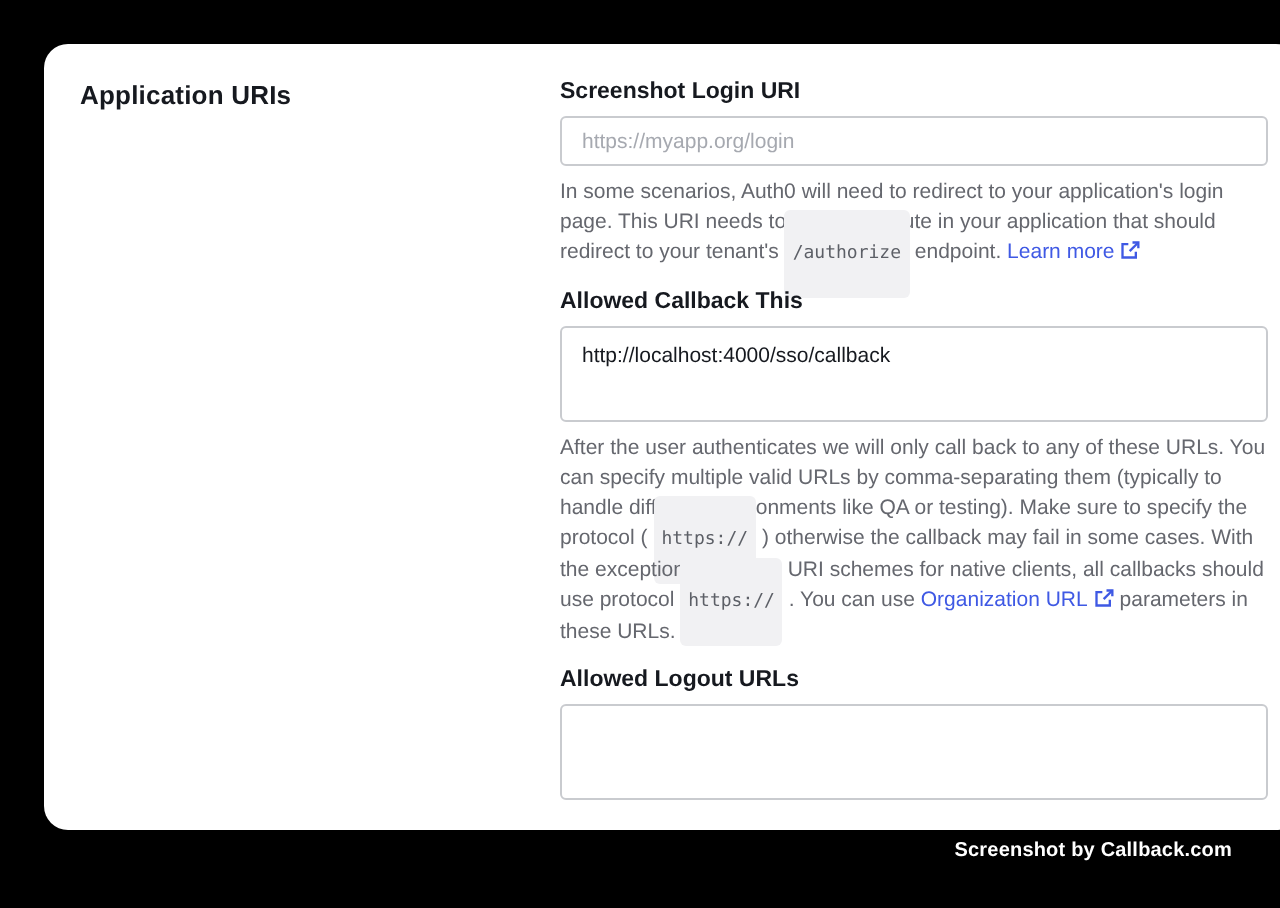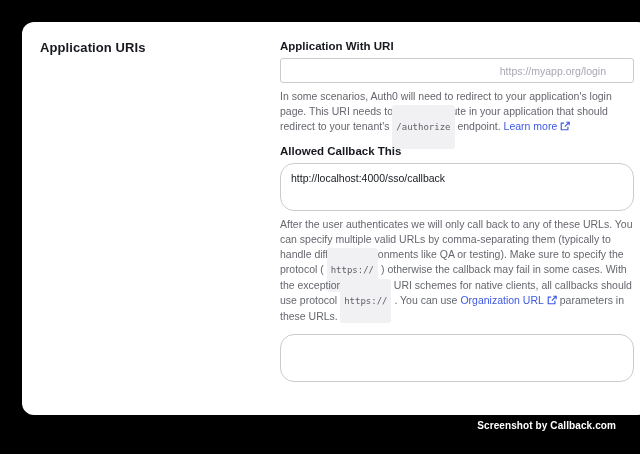--- a/index.html
+++ b/index.html
@@ -40,35 +40,34 @@
     font-size: 11.5px;
     font-weight: bold;
     color: #16191f;
     margin-bottom: 6px;
   }
   .text-input {
     width: 100%;
     height: 25px;
     border: 1px solid #c9cbcf;
     border-radius: 3px;
-    padding: 0 27px;
+    padding: 0 10px;
     font-size: 10.5px;
     color: #16191f;
     font-family: "Liberation Sans", sans-serif;
     outline: none;
     background: #ffffff;
-    text-align: right;
   }
   .text-input::placeholder { color: #a6a9b0; }
   .text-area {
     display: block;
     width: 100%;
     height: 48px;
     border: 1px solid #c9cbcf;
-    border-radius: 14px;
+    border-radius: 3px;
     padding: 7px 10px;
     font-size: 10.5px;
     color: #16191f;
     font-family: "Liberation Sans", sans-serif;
     resize: none;
     outline: none;
     background: #ffffff;
     line-height: 14px;
   }
   .help {
@@ -112,40 +111,41 @@
 
 <div class="card">
 
   <div class="left-col">
     <h3 class="section-title">Application URIs</h3>
   </div>
 
   <div class="right-col">
 
     <div class="field">
-      <label class="field-label">Application With URI</label>
+      <label class="field-label">Screenshot Login URI</label>
       <input type="text" class="text-input" placeholder="https://myapp.org/login" style="">
       <p class="help"><span>In some scenarios, Auth0 will need to redirect to your application's login page. This URI needs to point to a route in your application that should redirect to your tenant's </span><code class="chip">/authorize</code><span> endpoint. </span><a class="link"><span>Learn more</span><svg class="ext-icon" viewBox="0 0 12 12" width="10" height="10" fill="none" stroke="currentColor" stroke-width="1.4">
               <path d="M9.5 7v3.5h-8v-8H5"></path>
               <path d="M7.5 1.5H11V5"></path>
               <path d="M11 1.5L5.8 6.7"></path>
             </svg></a></p>
     </div>
 
     <div class="field">
       <label class="field-label">Allowed Callback This</label>
       <textarea class="text-area" spellcheck="false" style="">http://localhost:4000/sso/callback</textarea>
       <p class="help"><span>After the user authenticates we will only call back to any of these URLs. You can specify multiple valid URLs by comma-separating them (typically to handle different environments like QA or testing). Make sure to specify the protocol ( </span><code class="chip">https://</code><span> ) otherwise the callback may fail in some cases. With the exception of custom URI schemes for native clients, all callbacks should use protocol </span><code class="chip">https://</code><span> . You can use </span><a class="link"><span>Organization URL</span><svg class="ext-icon" viewBox="0 0 12 12" width="10" height="10" fill="none" stroke="currentColor" stroke-width="1.4">
               <path d="M9.5 7v3.5h-8v-8H5"></path>
               <path d="M7.5 1.5H11V5"></path>
               <path d="M11 1.5L5.8 6.7"></path>
             </svg></a><span> parameters in these URLs.</span></p>
     </div>
 
     <div class="field">
+      <label class="field-label">Allowed Logout URLs</label>
       <textarea class="text-area" spellcheck="false" style=""></textarea>
 
     </div>
 
   </div>
 </div>
 
 <div class="watermark">Screenshot by Callback.com</div>
 
 </body></html>

